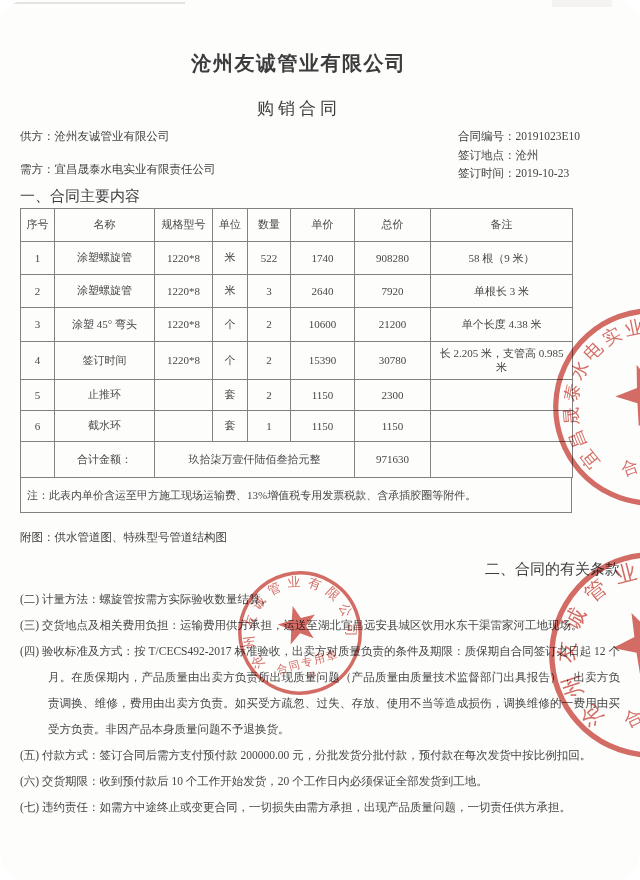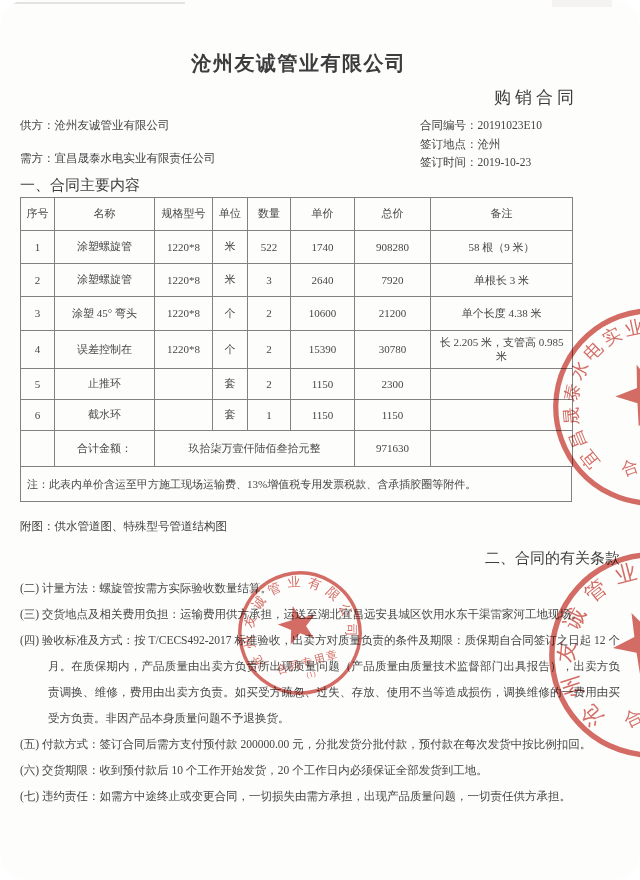--- a/index.html
+++ b/index.html
@@ -7,23 +7,23 @@
   body { font-family:"Liberation Serif","DejaVu Serif",serif; }
   .page {
     position:relative; width:640px; height:880px;
     background:#fdfdfc; overflow:hidden; color:#434343;border-radius:27px;
   }
   .artifact-top { position:absolute; left:0; top:2px; width:185px; height:2px; background:#e3e3e2; }
   .artifact-top2 { position:absolute; right:28px; top:0; width:60px; height:7px; background:#f4f3f1; }
   .content { position:relative; padding:50px 20px 0 20px; }
 
   h1.company-title { width:558px; text-align:center; font-size:20px; letter-spacing:1.5px; font-weight:600; color:#3c3c3c; }
-  h2.doc-title { width:558px; text-align:right; font-size:17px; letter-spacing:4px; font-weight:500; color:#3c3c3c; margin-top:9px; }
-
-  .meta { display:flex; margin-top:9px; font-size:11.5px; }
+  h2.doc-title { width:558px; text-align:center; font-size:17px; letter-spacing:4px; font-weight:500; color:#3c3c3c; margin-top:20px; }
+
+  .meta { display:flex; margin-top:9px; font-size:11.5px;gap:38px; }
   .meta-left { width:400px; }
   .meta-left .party-line { line-height:14px; }
   .meta-left .buyer { margin-top:19px; }
   .meta-right { margin-top:-2px; }
   .meta-right p { line-height:18.5px; }
 
   .section-heading { font-size:15px; margin-top:4px; color:#3e3e3e; }
 
   table.items { border-collapse:collapse; margin-top:2px; table-layout:fixed; width:552px; }
   table.items th, table.items td {
@@ -125,21 +125,21 @@
           <td>涂塑 45° 弯头</td>
           <td>1220*8</td>
           <td>个</td>
           <td>2</td>
           <td>10600</td>
           <td>21200</td>
           <td class="remark-cell">单个长度 4.38 米</td>
         </tr>
         <tr class="r-tall">
           <td>4</td>
-          <td>误差控制在</td>
+          <td>签订时间</td>
           <td>1220*8</td>
           <td>个</td>
           <td>2</td>
           <td>15390</td>
           <td>30780</td>
           <td class="remark-cell">长 2.205 米，支管高 0.985 米</td>
         </tr>
         <tr class="r-short">
           <td>5</td>
           <td>止推环</td>

